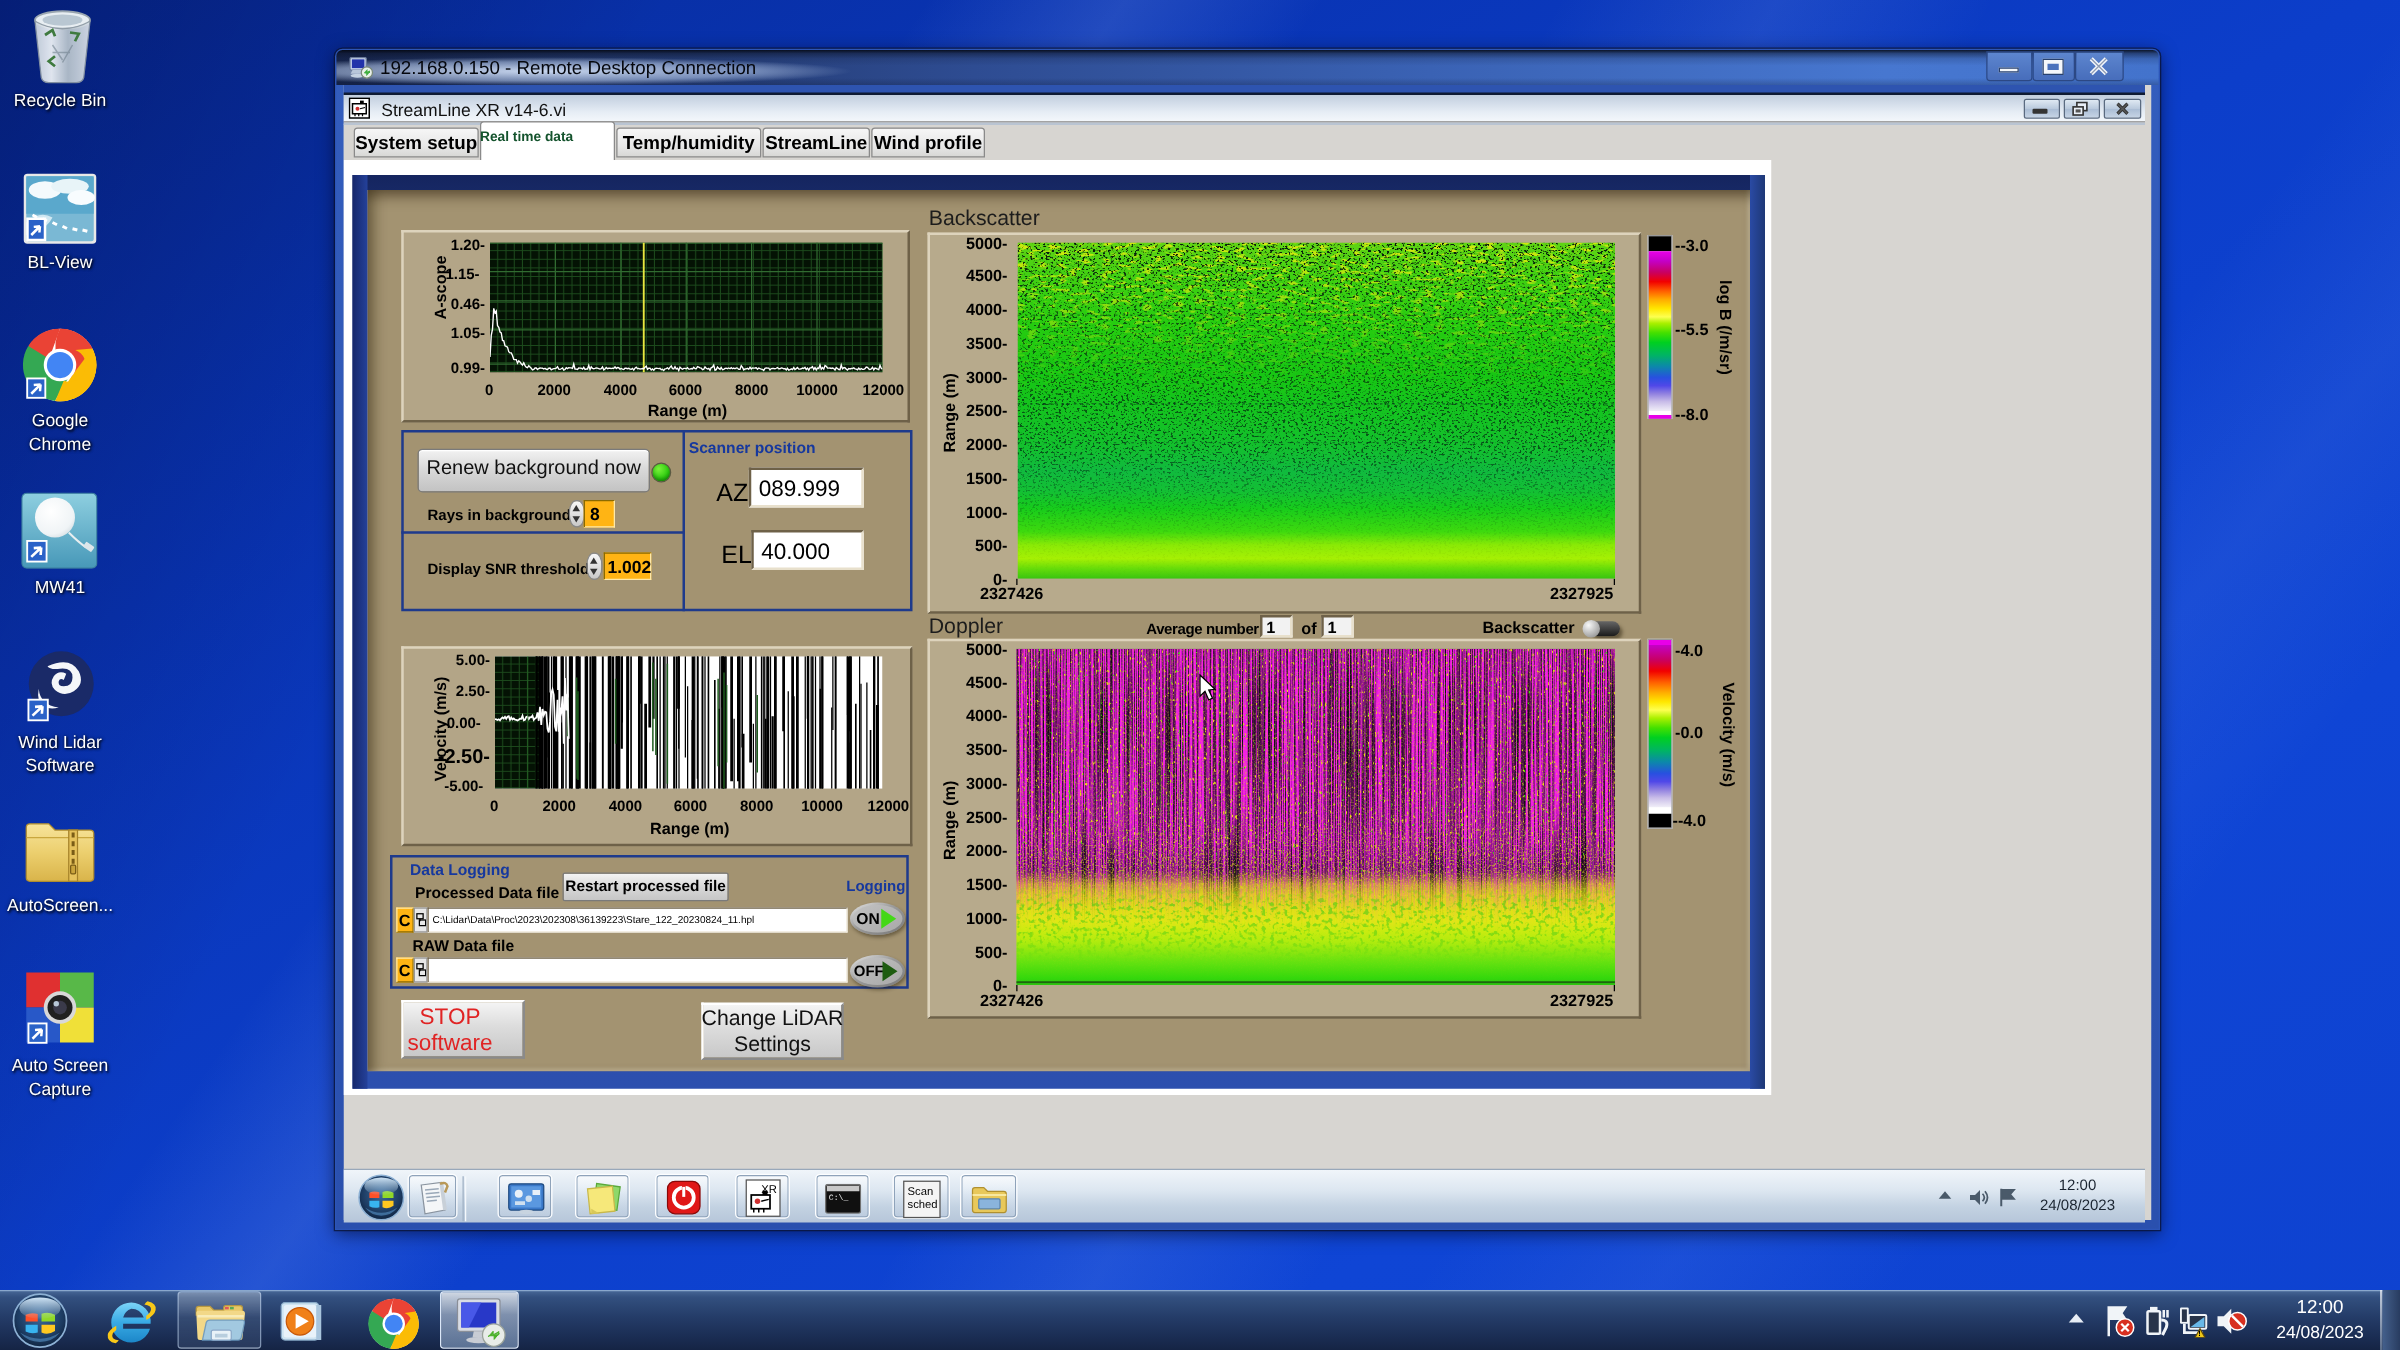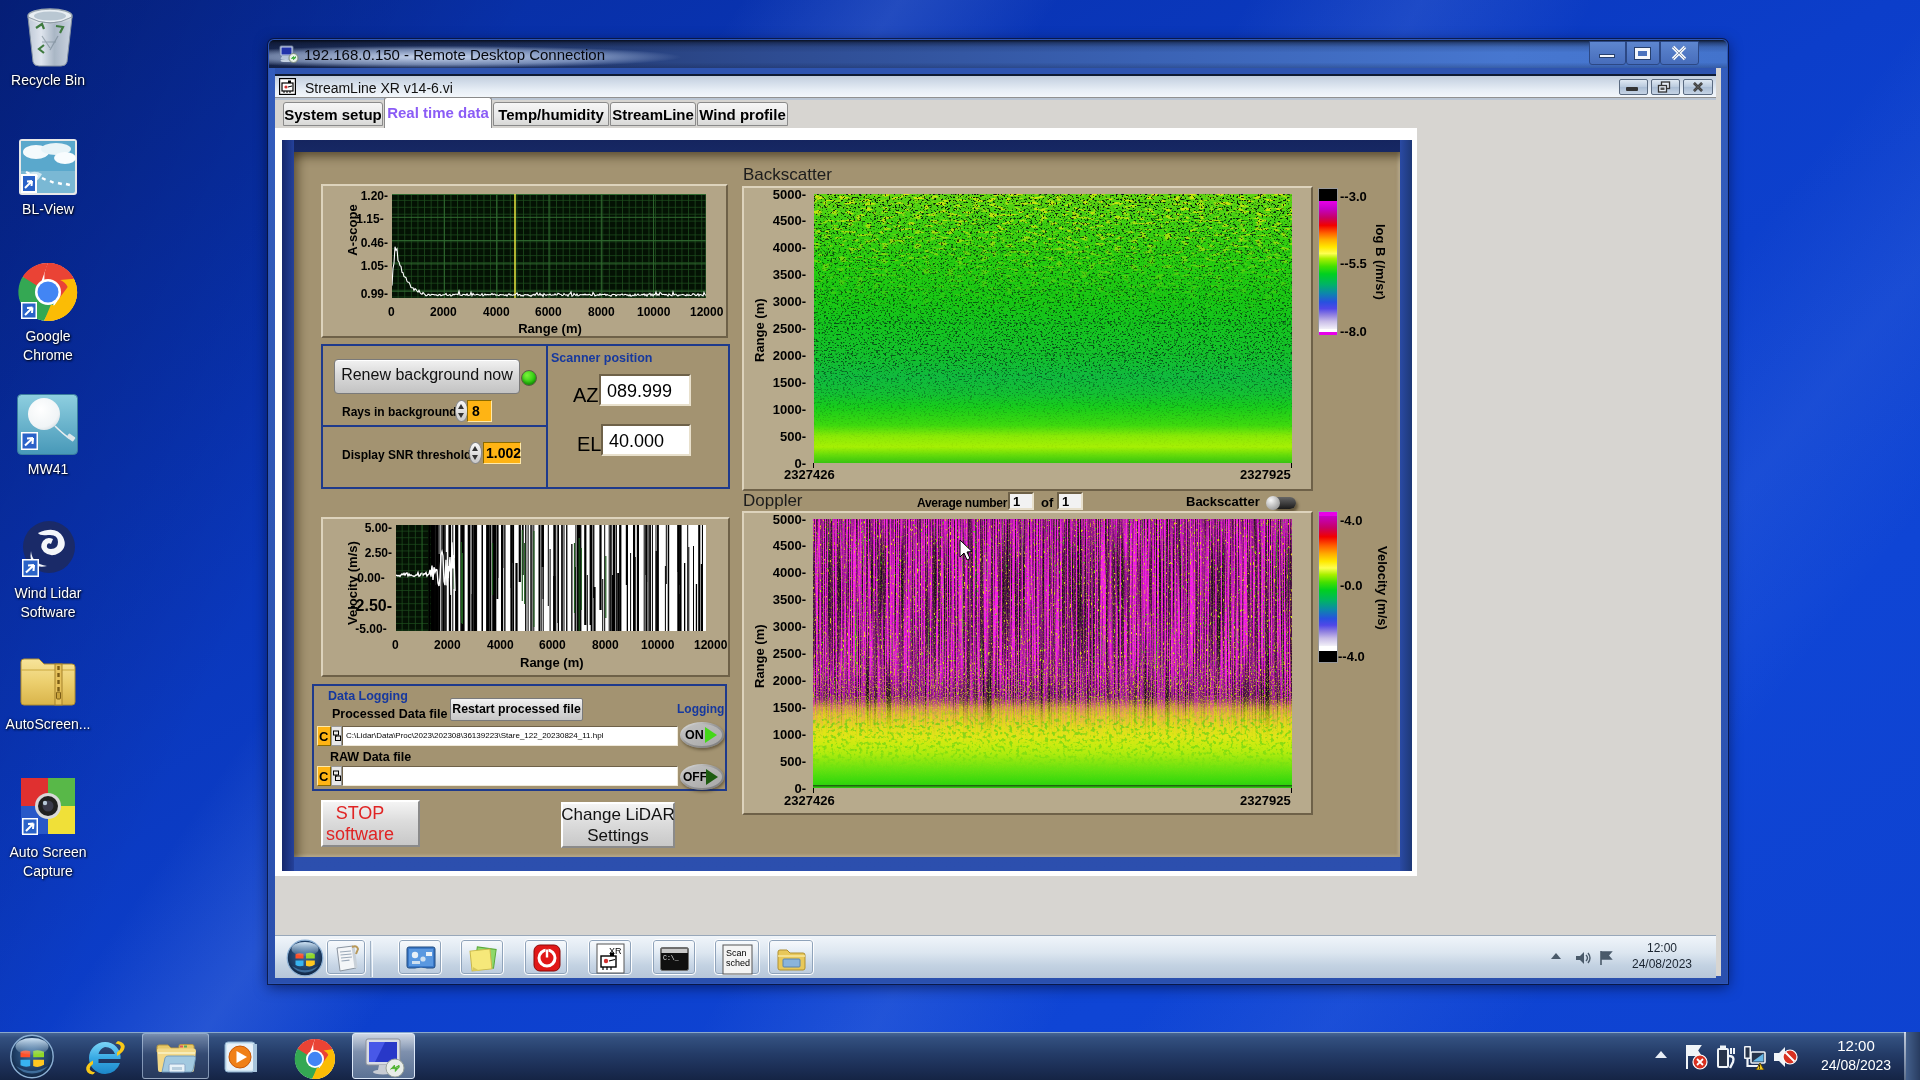--- a/index.html
+++ b/index.html
@@ -175,21 +175,21 @@
     <path d="M4 2 L12 10 M12 2 L4 10" stroke="#333" stroke-width="2.6"></path>
     <path d="M4 2 L12 10 M12 2 L4 10" stroke="#555" stroke-width="1.2"></path>
   </svg>
 
 <div class="abs" style="left:275px;top:99px;width:1441px;height:29px;background:#d7d5d1"></div>
 <div class="abs" style="left:275px;top:128px;width:1142px;height:748px;background:#fff"></div>
 <div class="abs" style="left:275px;top:98px;width:1441px;height:2px;background:#b9c4d2"></div>
 <div class="abs" style="left:283px;top:102px;width:100px;height:24px;background:linear-gradient(#f6f6f6,#e8e8e8 60%,#d8d8d6);border:1px solid #8a8a8a;border-radius:3px 3px 0 0"></div>
 <div class="abs" style="left:283px;top:106px;width:100px;text-align:center;white-space:nowrap;font-size:15px;font-weight:bold;color:#000">System setup</div>
 <div class="abs" style="left:384px;top:97px;width:108px;height:31px;background:#fff;border:1px solid #8a8a8a;border-bottom:none;border-radius:3px 3px 0 0"></div>
-<div class="abs" style="left:384px;top:104px;width:108px;text-align:center;white-space:nowrap;font-size:15px;font-weight:bold;color:#8b5cf6">Real time data</div>
+<div class="abs" style="left:384px;top:104px;width:108px;text-align:left;white-space:nowrap;font-size:11px;font-weight:bold;color:#14532d">Real time data</div>
 <div class="abs" style="left:493px;top:102px;width:116px;height:24px;background:linear-gradient(#f6f6f6,#e8e8e8 60%,#d8d8d6);border:1px solid #8a8a8a;border-radius:3px 3px 0 0"></div>
 <div class="abs" style="left:493px;top:106px;width:116px;text-align:center;white-space:nowrap;font-size:15px;font-weight:bold;color:#000">Temp/humidity</div>
 <div class="abs" style="left:610px;top:102px;width:86px;height:24px;background:linear-gradient(#f6f6f6,#e8e8e8 60%,#d8d8d6);border:1px solid #8a8a8a;border-radius:3px 3px 0 0"></div>
 <div class="abs" style="left:610px;top:106px;width:86px;text-align:center;white-space:nowrap;font-size:15px;font-weight:bold;color:#000">StreamLine</div>
 <div class="abs" style="left:697px;top:102px;width:91px;height:24px;background:linear-gradient(#f6f6f6,#e8e8e8 60%,#d8d8d6);border:1px solid #8a8a8a;border-radius:3px 3px 0 0"></div>
 <div class="abs" style="left:697px;top:106px;width:91px;text-align:center;white-space:nowrap;font-size:15px;font-weight:bold;color:#000">Wind profile</div>
 
 <div class="abs" style="left:282px;top:140px;width:1130px;height:731px;background:linear-gradient(#15255f 0%,#1d3379 8%,#2a4aa0 30%,#2c4fae 100%)"></div>
 <div class="abs" style="left:282px;top:140px;width:12px;height:731px;background:linear-gradient(90deg,#16276b,#24419a)"></div>
 <div class="abs" style="left:1400px;top:140px;width:12px;height:731px;background:linear-gradient(270deg,#1e3876,#2a4aa4)"></div>

